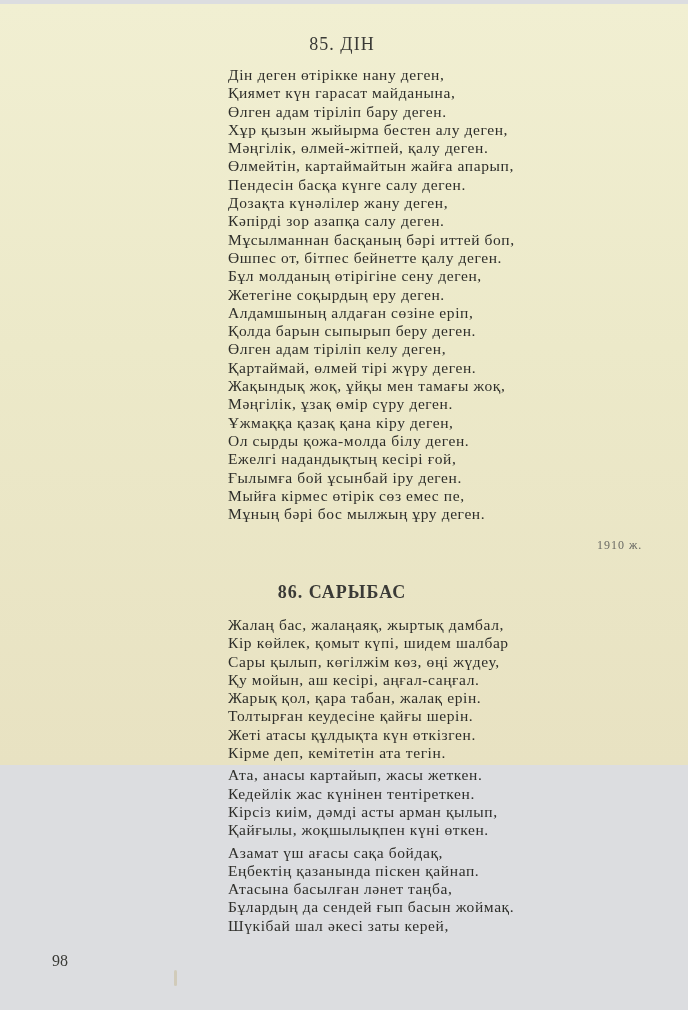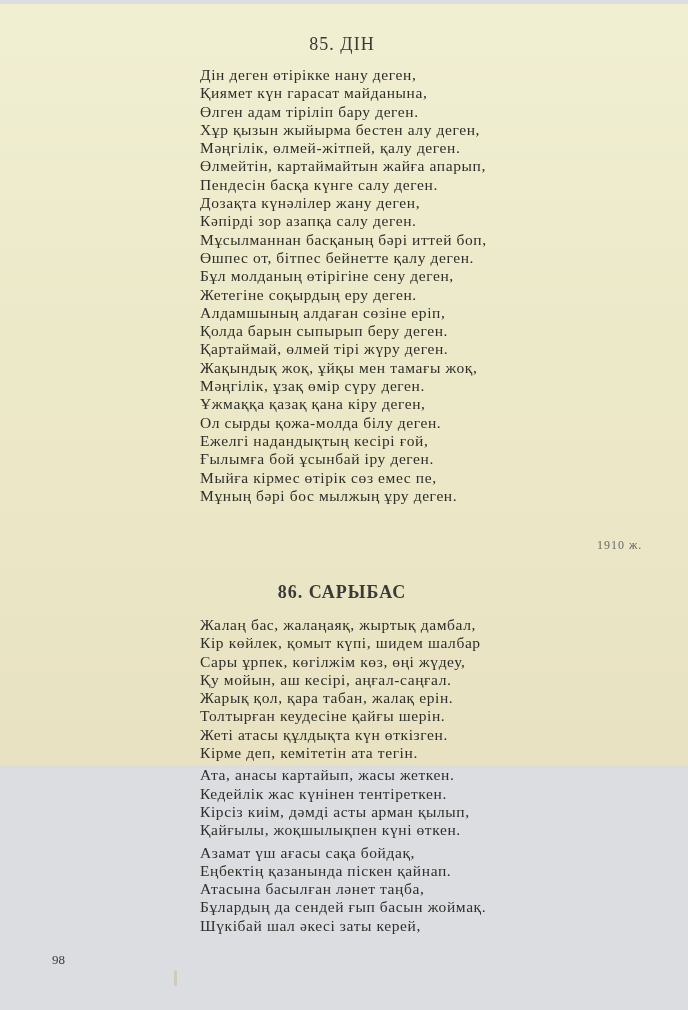--- a/index.html
+++ b/index.html
@@ -17,29 +17,29 @@
   .poem-title {
     position: absolute; left: 0; width: 684px; text-align: center;
     font-family: "Liberation Serif", serif;
     font-size: 18px; letter-spacing: 1px; color: #3a3a36;
   }
   .poem {
     position: absolute; left: 200px;
     font-family: "Liberation Serif", serif;
     font-size: 15.5px; letter-spacing: 0.6px; color: #2e2e2a;
   }
-  .line { height: 18.3px; line-height: 18.3px; white-space: nowrap; }
+  .line { height: 18.3px; line-height: 18.3px; white-space: nowrap; margin-left: 28px; }
   .stanza-gap { height: 4px; }
   .date {
     position: absolute; left: 549px; top: 534px;
     font-family: "Liberation Serif", serif; font-size: 12px; color: #6a6a64; letter-spacing: 1px; margin-left: 48px;
   }
   .page-number {
     position: absolute; left: 52px; top: 948px;
-    font-family: "Liberation Serif", serif; font-size: 13px; color: #3a3a36;
+    font-family: "Liberation Serif", serif; font-size: 16px; color: #3a3a36;
   }
   .speck { position: absolute; width: 3px; height: 16px; background: #c9bfa0; opacity: 0.6; border-radius: 2px; }
 </style>
 </head>
 <body>
 
 <div class="page">
 
   <div class="poem-title" style="top:30px;">85. ДІН</div>
 
@@ -52,40 +52,41 @@
     <div class="line">Өлмейтін, картаймайтын жайға апарып,</div>
     <div class="line">Пендесін басқа күнге салу деген.</div>
     <div class="line">Дозақта күнәлілер жану деген,</div>
     <div class="line">Кәпірді зор азапқа салу деген.</div>
     <div class="line">Мұсылманнан басқаның бәрі иттей боп,</div>
     <div class="line">Өшпес от, бітпес бейнетте қалу деген.</div>
     <div class="line">Бұл молданың өтірігіне сену деген,</div>
     <div class="line">Жетегіне соқырдың еру деген.</div>
     <div class="line">Алдамшының алдаған сөзіне еріп,</div>
     <div class="line">Қолда барын сыпырып беру деген.</div>
+    <div class="line">Өлген адам тіріліп келу деген,</div>
     <div class="line">Қартаймай, өлмей тірі жүру деген.</div>
     <div class="line">Жақындық жоқ, ұйқы мен тамағы жоқ,</div>
     <div class="line">Мәңгілік, ұзақ өмір сүру деген.</div>
     <div class="line">Ұжмаққа қазақ қана кіру деген,</div>
     <div class="line">Ол сырды қожа-молда білу деген.</div>
     <div class="line">Ежелгі надандықтың кесірі ғой,</div>
     <div class="line">Ғылымға бой ұсынбай іру деген.</div>
     <div class="line">Мыйға кірмес өтірік сөз емес пе,</div>
     <div class="line">Мұның бәрі бос мылжың ұру деген.</div>
   </div>
 
   <div class="date">1910 ж.</div>
 
   <div class="poem-title" style="top:578px;font-weight:bold;">86. САРЫБАС</div>
 
   <div class="poem" style="top:612px;">
     <div>
       <div class="line">Жалаң бас, жалаңаяқ, жыртық дамбал,</div>
       <div class="line">Кір көйлек, қомыт күпі, шидем шалбар</div>
-      <div class="line">Сары ұрпек, көгілжім көз, өңі жүдеу,</div>
+      <div class="line">Сары қылып, көгілжім көз, өңі жүдеу,</div>
       <div class="line">Қу мойын, аш кесірі, аңғал-саңғал.</div>
       <div class="line">Жарық қол, қара табан, жалақ ерін.</div>
       <div class="line">Толтырған кеудесіне қайғы шерін.</div>
       <div class="line">Жеті атасы құлдықта күн өткізген.</div>
       <div class="line">Кірме деп, кемітетін ата тегін.</div>
     </div>
     <div class="stanza-gap"></div>
     <div>
       <div class="line">Ата, анасы картайып, жасы жеткен.</div>
       <div class="line">Кедейлік жас күнінен тентіреткен.</div>

